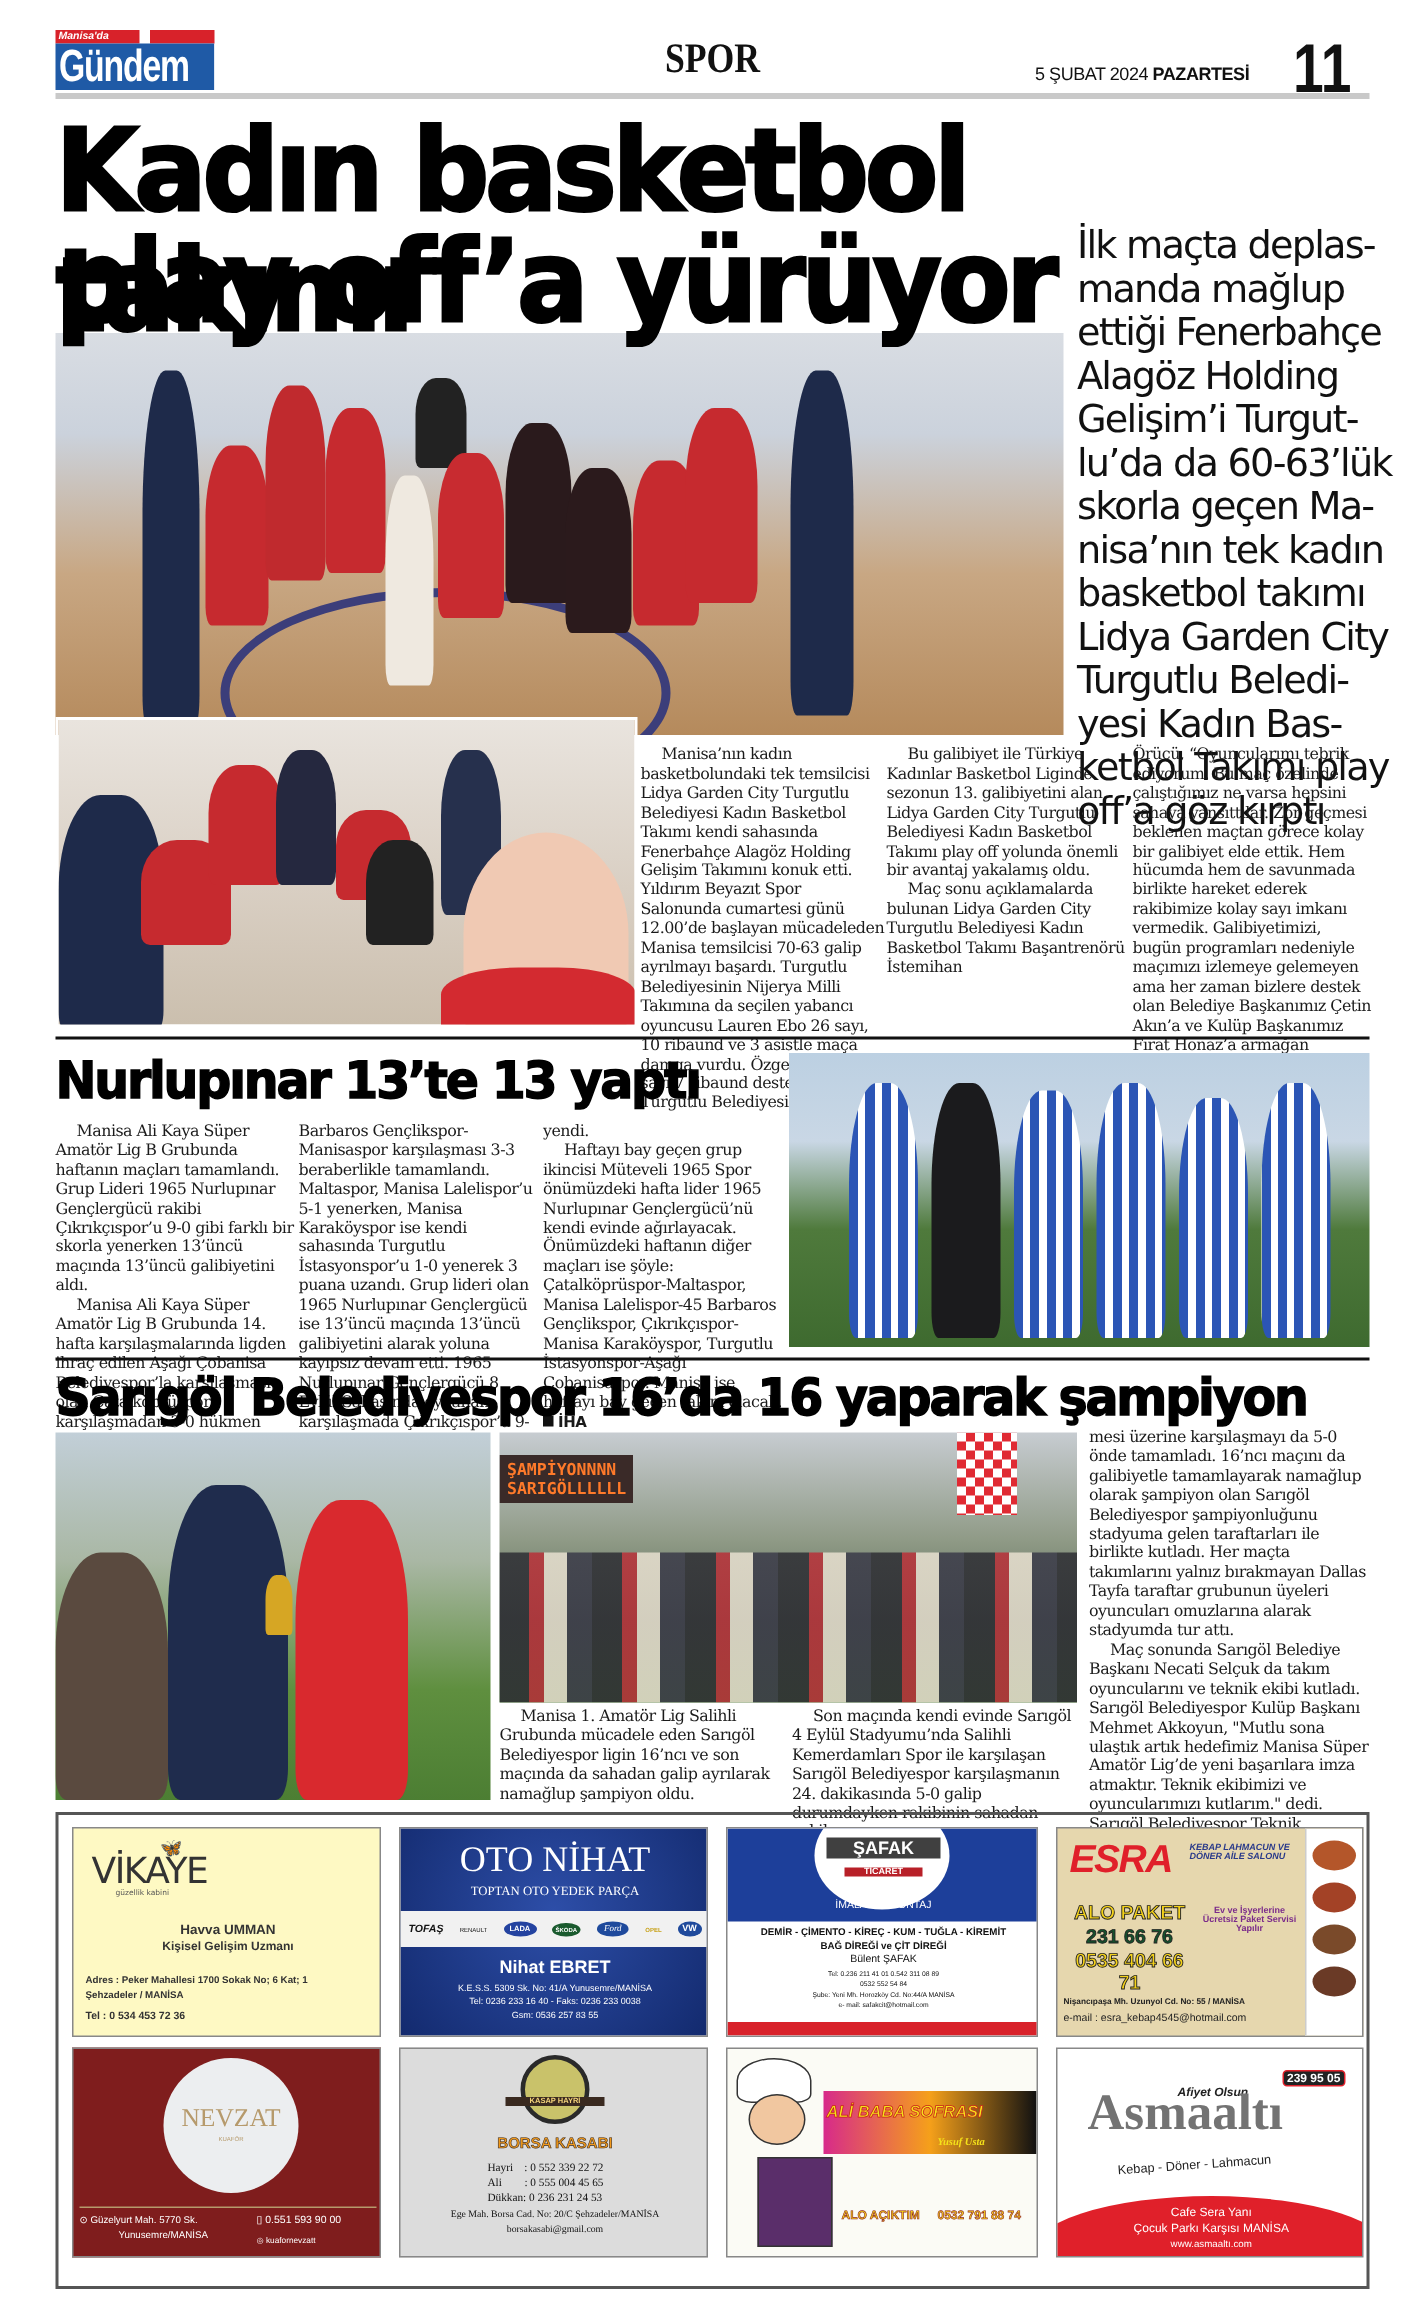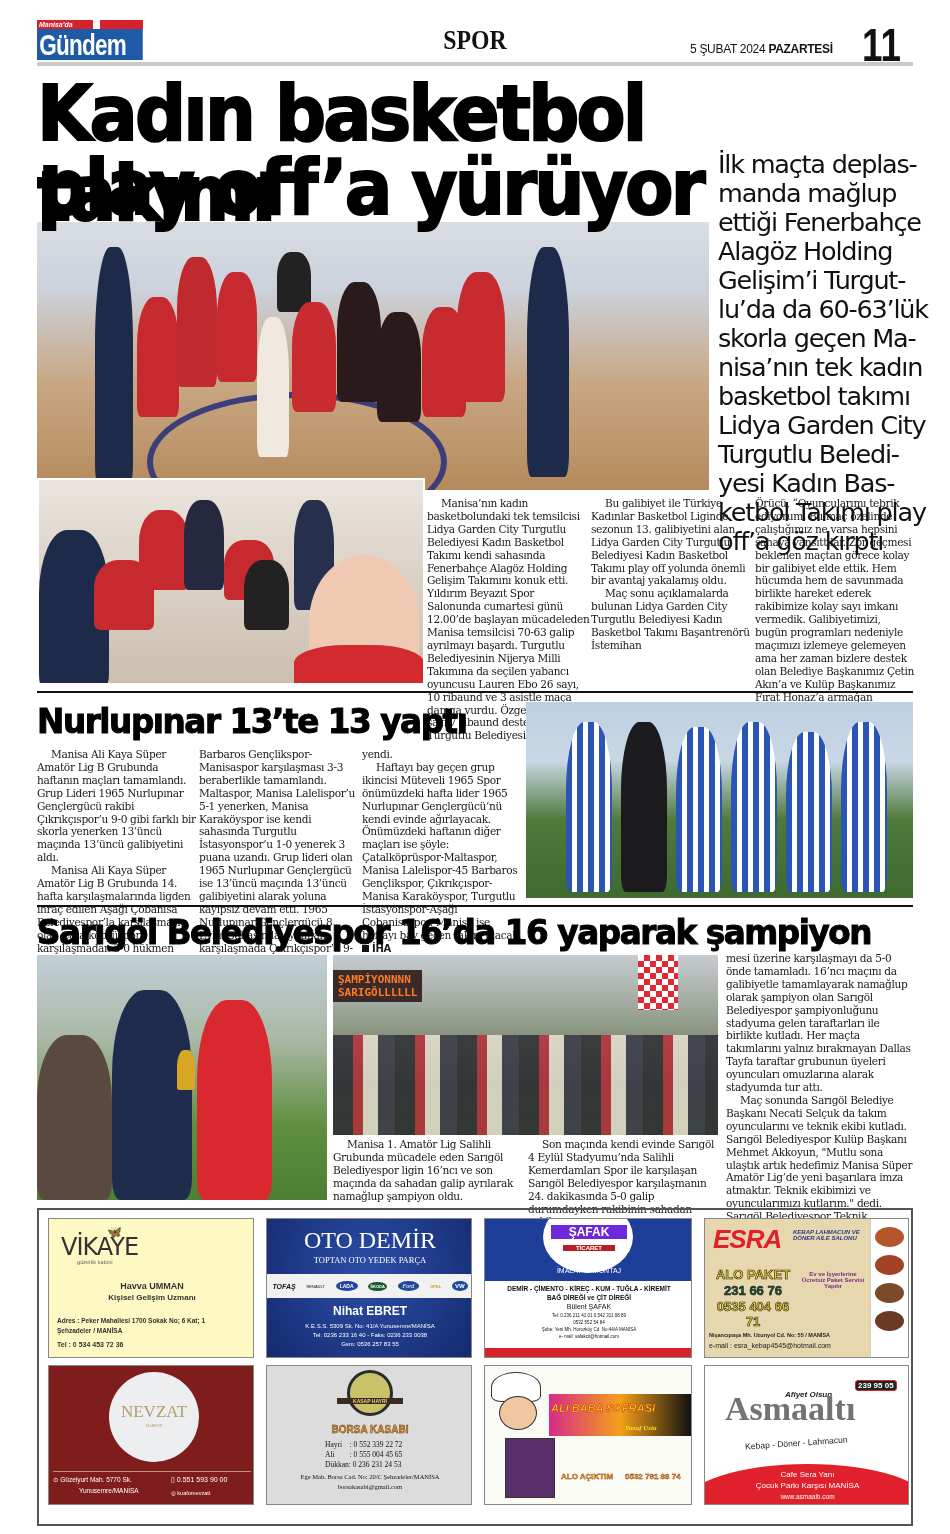--- a/index.html
+++ b/index.html
@@ -197,41 +197,41 @@
     <div style="position:absolute;left:58px;top:6px;color:#3a7ac8;font-size:12px;">🦋</div>
     <div style="position:absolute;left:28px;top:40px;font:5px 'DejaVu Sans',sans-serif;color:#555;">güzellik kabini</div>
     <div class="sans ctr" style="position:absolute;left:0;width:206px;top:62px;font-weight:bold;font-size:9px;color:#333;">Havva UMMAN</div>
     <div class="sans ctr" style="position:absolute;left:0;width:206px;top:74px;font-weight:bold;font-size:8px;color:#333;">Kişisel Gelişim Uzmanı</div>
     <div class="sans" style="position:absolute;left:8px;top:98px;font-weight:bold;font-size:6.5px;color:#333;">Adres : Peker Mahallesi 1700 Sokak No; 6 Kat; 1</div>
     <div class="sans" style="position:absolute;left:8px;top:108px;font-weight:bold;font-size:6.5px;color:#333;">Şehzadeler / MANİSA</div>
     <div class="sans" style="position:absolute;left:8px;top:122px;font-weight:bold;font-size:7px;color:#333;">Tel : 0 534 453 72 36</div>
   </div>
 
   <div class="ad ad2">
-    <div class="serif ctr" style="position:absolute;left:0;width:206px;top:8px;font-size:24px;">OTO DEMİR</div>
+    <div class="serif ctr" style="position:absolute;left:0;width:206px;top:8px;font-size:24px;">OTO NİHAT</div>
     <div class="serif ctr" style="position:absolute;left:0;width:206px;top:36px;font-size:8.5px;">TOPTAN OTO YEDEK PARÇA</div>
     <div style="position:absolute;left:0;top:55px;width:206px;height:24px;background:#f1f1f1;display:flex;justify-content:space-around;align-items:center;">
       <span class="sans" style="color:#111;font:bold italic 7px 'Liberation Sans',sans-serif;">TOFAŞ</span>
       <span class="sans" style="color:#111;font:4px 'Liberation Sans',sans-serif;">RENAULT</span>
       <span class="sans" style="color:#fff;background:#2443a0;border-radius:50%;padding:2px 4px;font:bold 5px 'Liberation Sans',sans-serif;">LADA</span>
       <span class="sans" style="color:#fff;background:#1a5a2e;border-radius:50%;padding:2px;font:bold 4px 'Liberation Sans',sans-serif;">ŠKODA</span>
       <span class="sans" style="color:#fff;background:#1f4a9c;border-radius:50%;padding:2px 5px;font:italic 6px 'Liberation Serif',serif;">Ford</span>
       <span class="sans" style="color:#c8a21a;font:bold 4px 'Liberation Sans',sans-serif;">OPEL</span>
       <span class="sans" style="color:#fff;background:#1f4a9c;border-radius:50%;padding:2px 3px;font:bold 6px 'Liberation Sans',sans-serif;">VW</span>
     </div>
     <div class="sans ctr" style="position:absolute;left:0;width:206px;top:85px;font-size:12px;font-weight:bold;">Nihat EBRET</div>
     <div class="sans ctr" style="position:absolute;left:0;width:206px;top:104px;font-size:6px;">K.E.S.S. 5309 Sk. No: 41/A Yunusemre/MANİSA</div>
     <div class="sans ctr" style="position:absolute;left:0;width:206px;top:113px;font-size:6px;">Tel: 0236 233 16 40 - Faks: 0236 233 0038</div>
     <div class="sans ctr" style="position:absolute;left:0;width:206px;top:122px;font-size:6px;">Gsm: 0536 257 83 55</div>
   </div>
 
   <div class="ad ad3">
     <div style="position:absolute;left:0;top:0;width:208px;height:62px;background:#1d3f9a;"></div>
     <div style="position:absolute;left:58px;top:-18px;width:90px;height:72px;background:#fff;border-radius:50%;"></div>
-    <div class="sans ctr" style="position:absolute;left:66px;top:6px;width:76px;background:#6d28d9;color:#fff;font:bold 12px 'Liberation Sans',sans-serif;">ŞAFAK</div>
+    <div class="sans ctr" style="position:absolute;left:66px;top:6px;width:76px;background:#404040;color:#fff;font:bold 12px 'Liberation Sans',sans-serif;">ŞAFAK</div>
     <div class="sans ctr" style="position:absolute;left:78px;top:26px;width:52px;background:#b82028;color:#fff;font:bold 6px 'Liberation Sans',sans-serif;">TİCARET</div>
     <div class="sans ctr" style="position:absolute;left:0;width:208px;top:48px;color:#fff;font-size:7px;">İMALAT ve MONTAJ</div>
     <div class="sans ctr" style="position:absolute;left:0;width:208px;top:66px;font:bold 6.5px 'Liberation Sans',sans-serif;">DEMİR - ÇİMENTO - KİREÇ - KUM - TUĞLA - KİREMİT</div>
     <div class="sans ctr" style="position:absolute;left:0;width:208px;top:75px;font:bold 6.5px 'Liberation Sans',sans-serif;">BAĞ DİREĞİ ve ÇİT DİREĞİ</div>
     <div class="sans ctr" style="position:absolute;left:0;width:208px;top:84px;font-size:7px;">Bülent ŞAFAK</div>
     <div class="sans ctr" style="position:absolute;left:0;width:208px;top:94px;font-size:4.5px;">Tel: 0.236 211 41 01 0.542 311 08 89</div>
     <div class="sans ctr" style="position:absolute;left:0;width:208px;top:101px;font-size:4.5px;">0532 552 54 84</div>
     <div class="sans ctr" style="position:absolute;left:0;width:208px;top:108px;font-size:4.5px;">Şube: Yeni Mh. Horozköy Cd. No:44/A MANİSA</div>
     <div class="sans ctr" style="position:absolute;left:0;width:208px;top:115px;font-size:4.5px;">e- mail: safakcit@hotmail.com</div>
     <div style="position:absolute;left:0;bottom:0;width:208px;height:9px;background:#d8222a;"></div>

